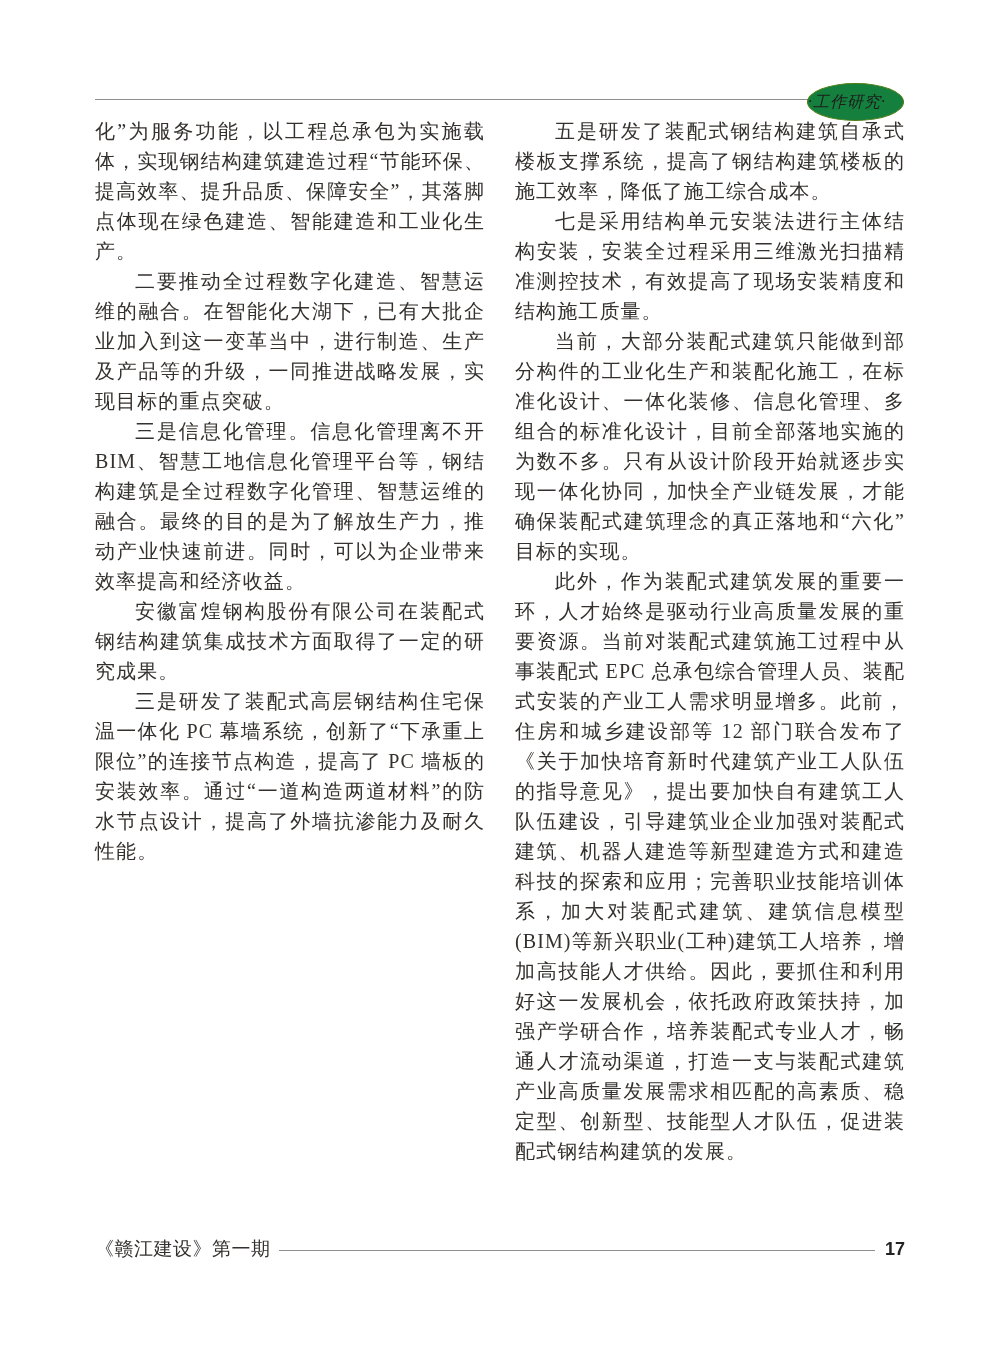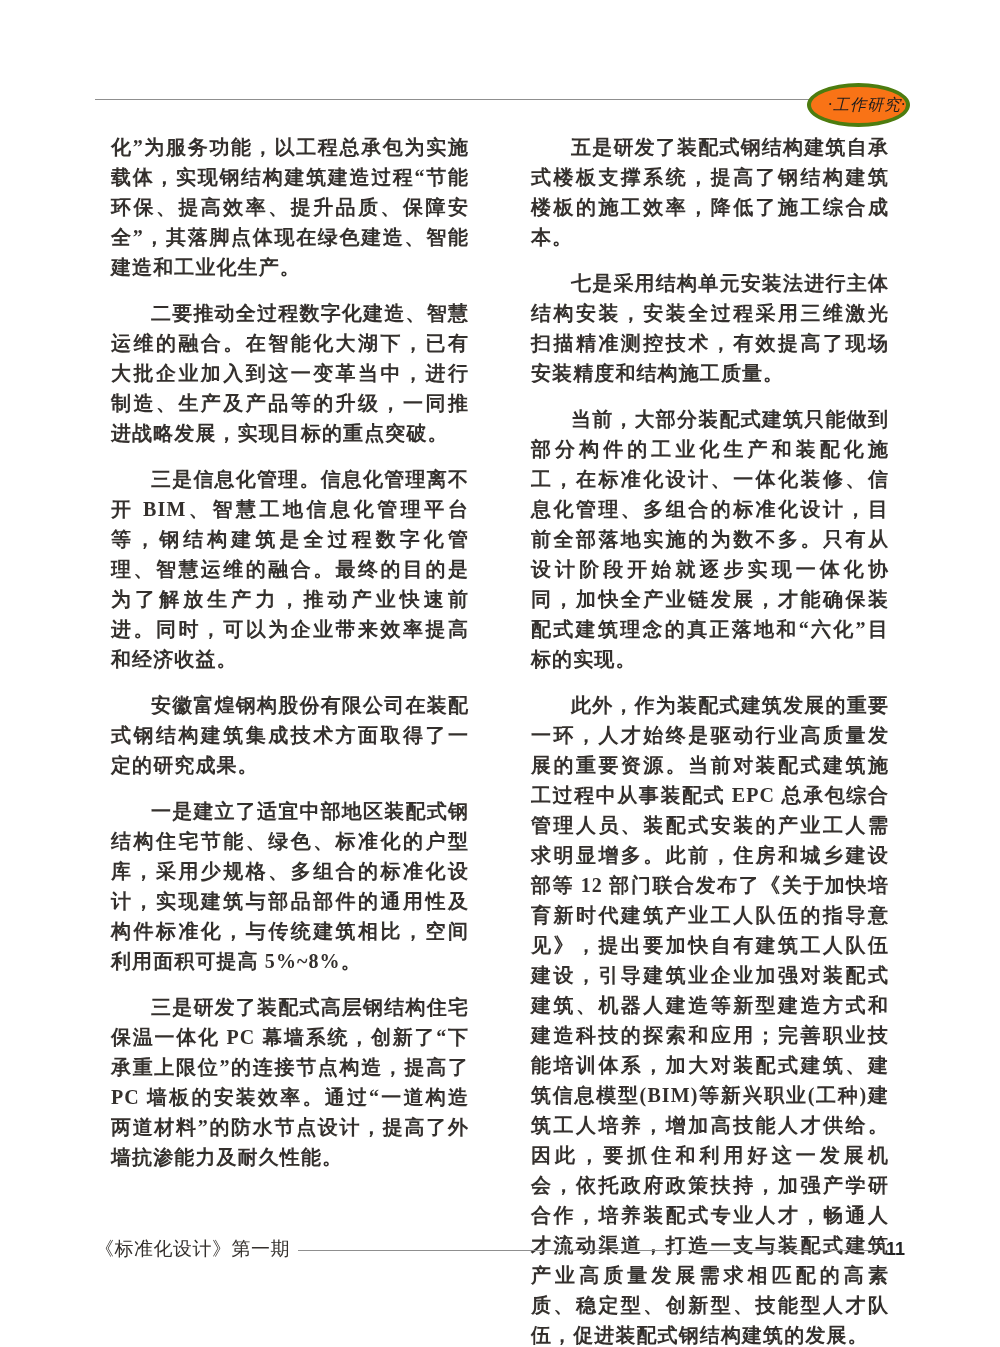--- a/index.html
+++ b/index.html
@@ -10,36 +10,36 @@
   }
   .page{position:absolute;inset:0;overflow:hidden;}
 
   
   .header-rule{
     position:absolute;top:99px;left:95px;width:716px;height:1px;
     background:#8f8f8f;
   }
   .badge{
     position:absolute;top:83px;left:807px;width:95px;height:36px;
-    background:#f97316;border:4px solid #4d7c0f;border-radius:50%;
-    display:flex;align-items:center;justify-content:flex-end;
+    background:#15803d;border:1px solid #4d7c0f;border-radius:50%;
+    display:flex;align-items:center;justify-content:flex-start;
     font-size:16px;color:#1c1c1c;letter-spacing:1px;font-style:italic;
   }
 
   
   .content{
     position:absolute;top:116px;left:95px;width:810px;
     display:flex;gap:30px;
   }
   .column{
     width:390px;
     font-size:20px;line-height:30px;color:#34302d;
     text-align:justify;letter-spacing:0.055em;
   }
-  p.para{margin:16px;text-indent:2em;font-weight:bold;}
+  p.para{margin:0;text-indent:2em;}
   p.para.no-indent{text-indent:0;}
 
   
   .footer{
     position:absolute;top:1236px;left:95px;width:810px;height:26px;
     display:flex;align-items:center;
   }
   .footer .journal{
     font-size:19px;color:#34302d;white-space:nowrap;letter-spacing:0.5px;
   }
@@ -61,30 +61,29 @@
   <div class="badge">
     <span>·工作研究·</span>
   </div>
 
   <div class="content">
     <div class="column" id="col-left">
         <p class="para no-indent">化”为服务功能，以工程总承包为实施载体，实现钢结构建筑建造过程“节能环保、提高效率、提升品质、保障安全”，其落脚点体现在绿色建造、智能建造和工业化生产。</p>
         <p class="para">二要推动全过程数字化建造、智慧运维的融合。在智能化大湖下，已有大批企业加入到这一变革当中，进行制造、生产及产品等的升级，一同推进战略发展，实现目标的重点突破。</p>
         <p class="para">三是信息化管理。信息化管理离不开 BIM、智慧工地信息化管理平台等，钢结构建筑是全过程数字化管理、智慧运维的融合。最终的目的是为了解放生产力，推动产业快速前进。同时，可以为企业带来效率提高和经济收益。</p>
         <p class="para">安徽富煌钢构股份有限公司在装配式钢结构建筑集成技术方面取得了一定的研究成果。</p>
-        <p class="para">一是建立了适宜中部地区装配式钢结构住宅节能、绿色、标准化的户型库，采用少规格、多组合的标准化设计，实现建筑与部品部件的通用性及构件标准化，与传统建筑相比，空间利用面积可提高 5%~8%。</p>
         <p class="para">三是研发了装配式高层钢结构住宅保温一体化 PC 幕墙系统，创新了“下承重上限位”的连接节点构造，提高了 PC 墙板的安装效率。通过“一道构造两道材料”的防水节点设计，提高了外墙抗渗能力及耐久性能。</p>
       </div>
     <div class="column" id="col-right">
         <p class="para">五是研发了装配式钢结构建筑自承式楼板支撑系统，提高了钢结构建筑楼板的施工效率，降低了施工综合成本。</p>
         <p class="para">七是采用结构单元安装法进行主体结构安装，安装全过程采用三维激光扫描精准测控技术，有效提高了现场安装精度和结构施工质量。</p>
         <p class="para">当前，大部分装配式建筑只能做到部分构件的工业化生产和装配化施工，在标准化设计、一体化装修、信息化管理、多组合的标准化设计，目前全部落地实施的为数不多。只有从设计阶段开始就逐步实现一体化协同，加快全产业链发展，才能确保装配式建筑理念的真正落地和“六化”目标的实现。</p>
         <p class="para">此外，作为装配式建筑发展的重要一环，人才始终是驱动行业高质量发展的重要资源。当前对装配式建筑施工过程中从事装配式 EPC 总承包综合管理人员、装配式安装的产业工人需求明显增多。此前，住房和城乡建设部等 12 部门联合发布了《关于加快培育新时代建筑产业工人队伍的指导意见》，提出要加快自有建筑工人队伍建设，引导建筑业企业加强对装配式建筑、机器人建造等新型建造方式和建造科技的探索和应用；完善职业技能培训体系，加大对装配式建筑、建筑信息模型(BIM)等新兴职业(工种)建筑工人培养，增加高技能人才供给。因此，要抓住和利用好这一发展机会，依托政府政策扶持，加强产学研合作，培养装配式专业人才，畅通人才流动渠道，打造一支与装配式建筑产业高质量发展需求相匹配的高素质、稳定型、创新型、技能型人才队伍，促进装配式钢结构建筑的发展。</p>
       </div>
   </div>
 
   <div class="footer">
-    <span class="journal">《标准化设计》第一期</span>
+    <span class="journal">《赣江建设》第一期</span>
     <div class="footer-rule"></div>
-    <span class="pageno">11</span>
+    <span class="pageno">17</span>
   </div>
 
 </div>
 
 </body></html>

